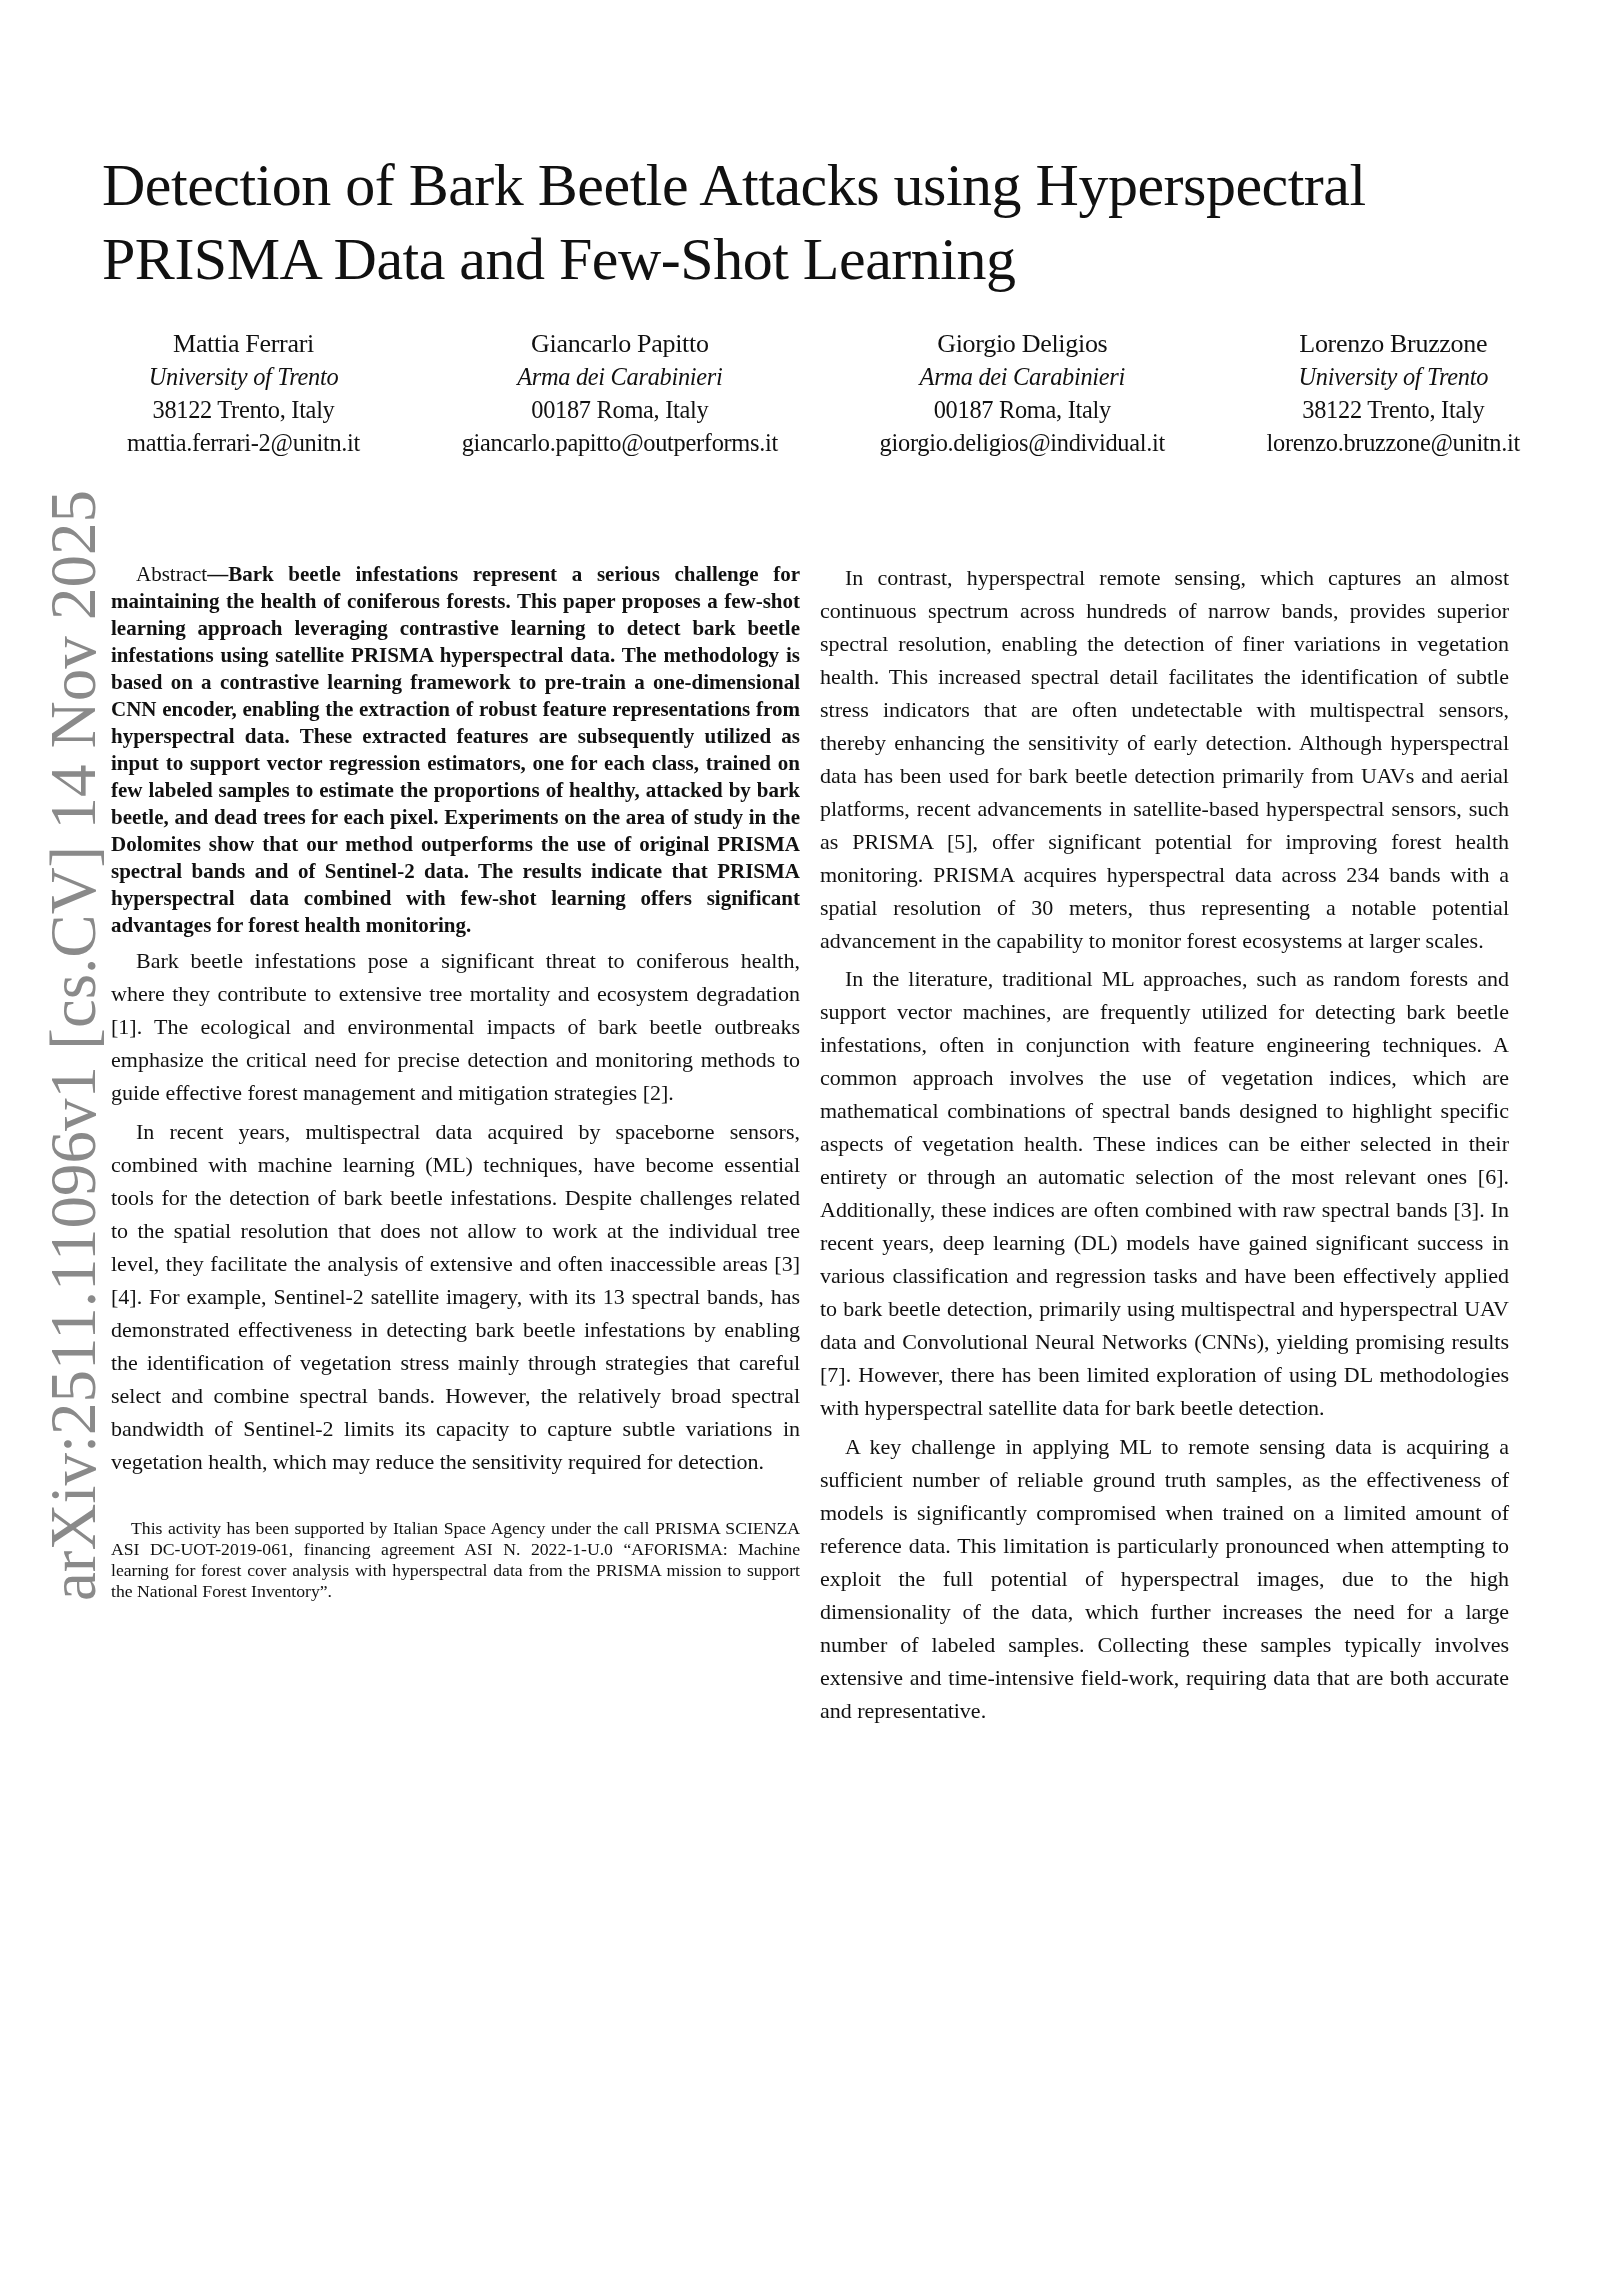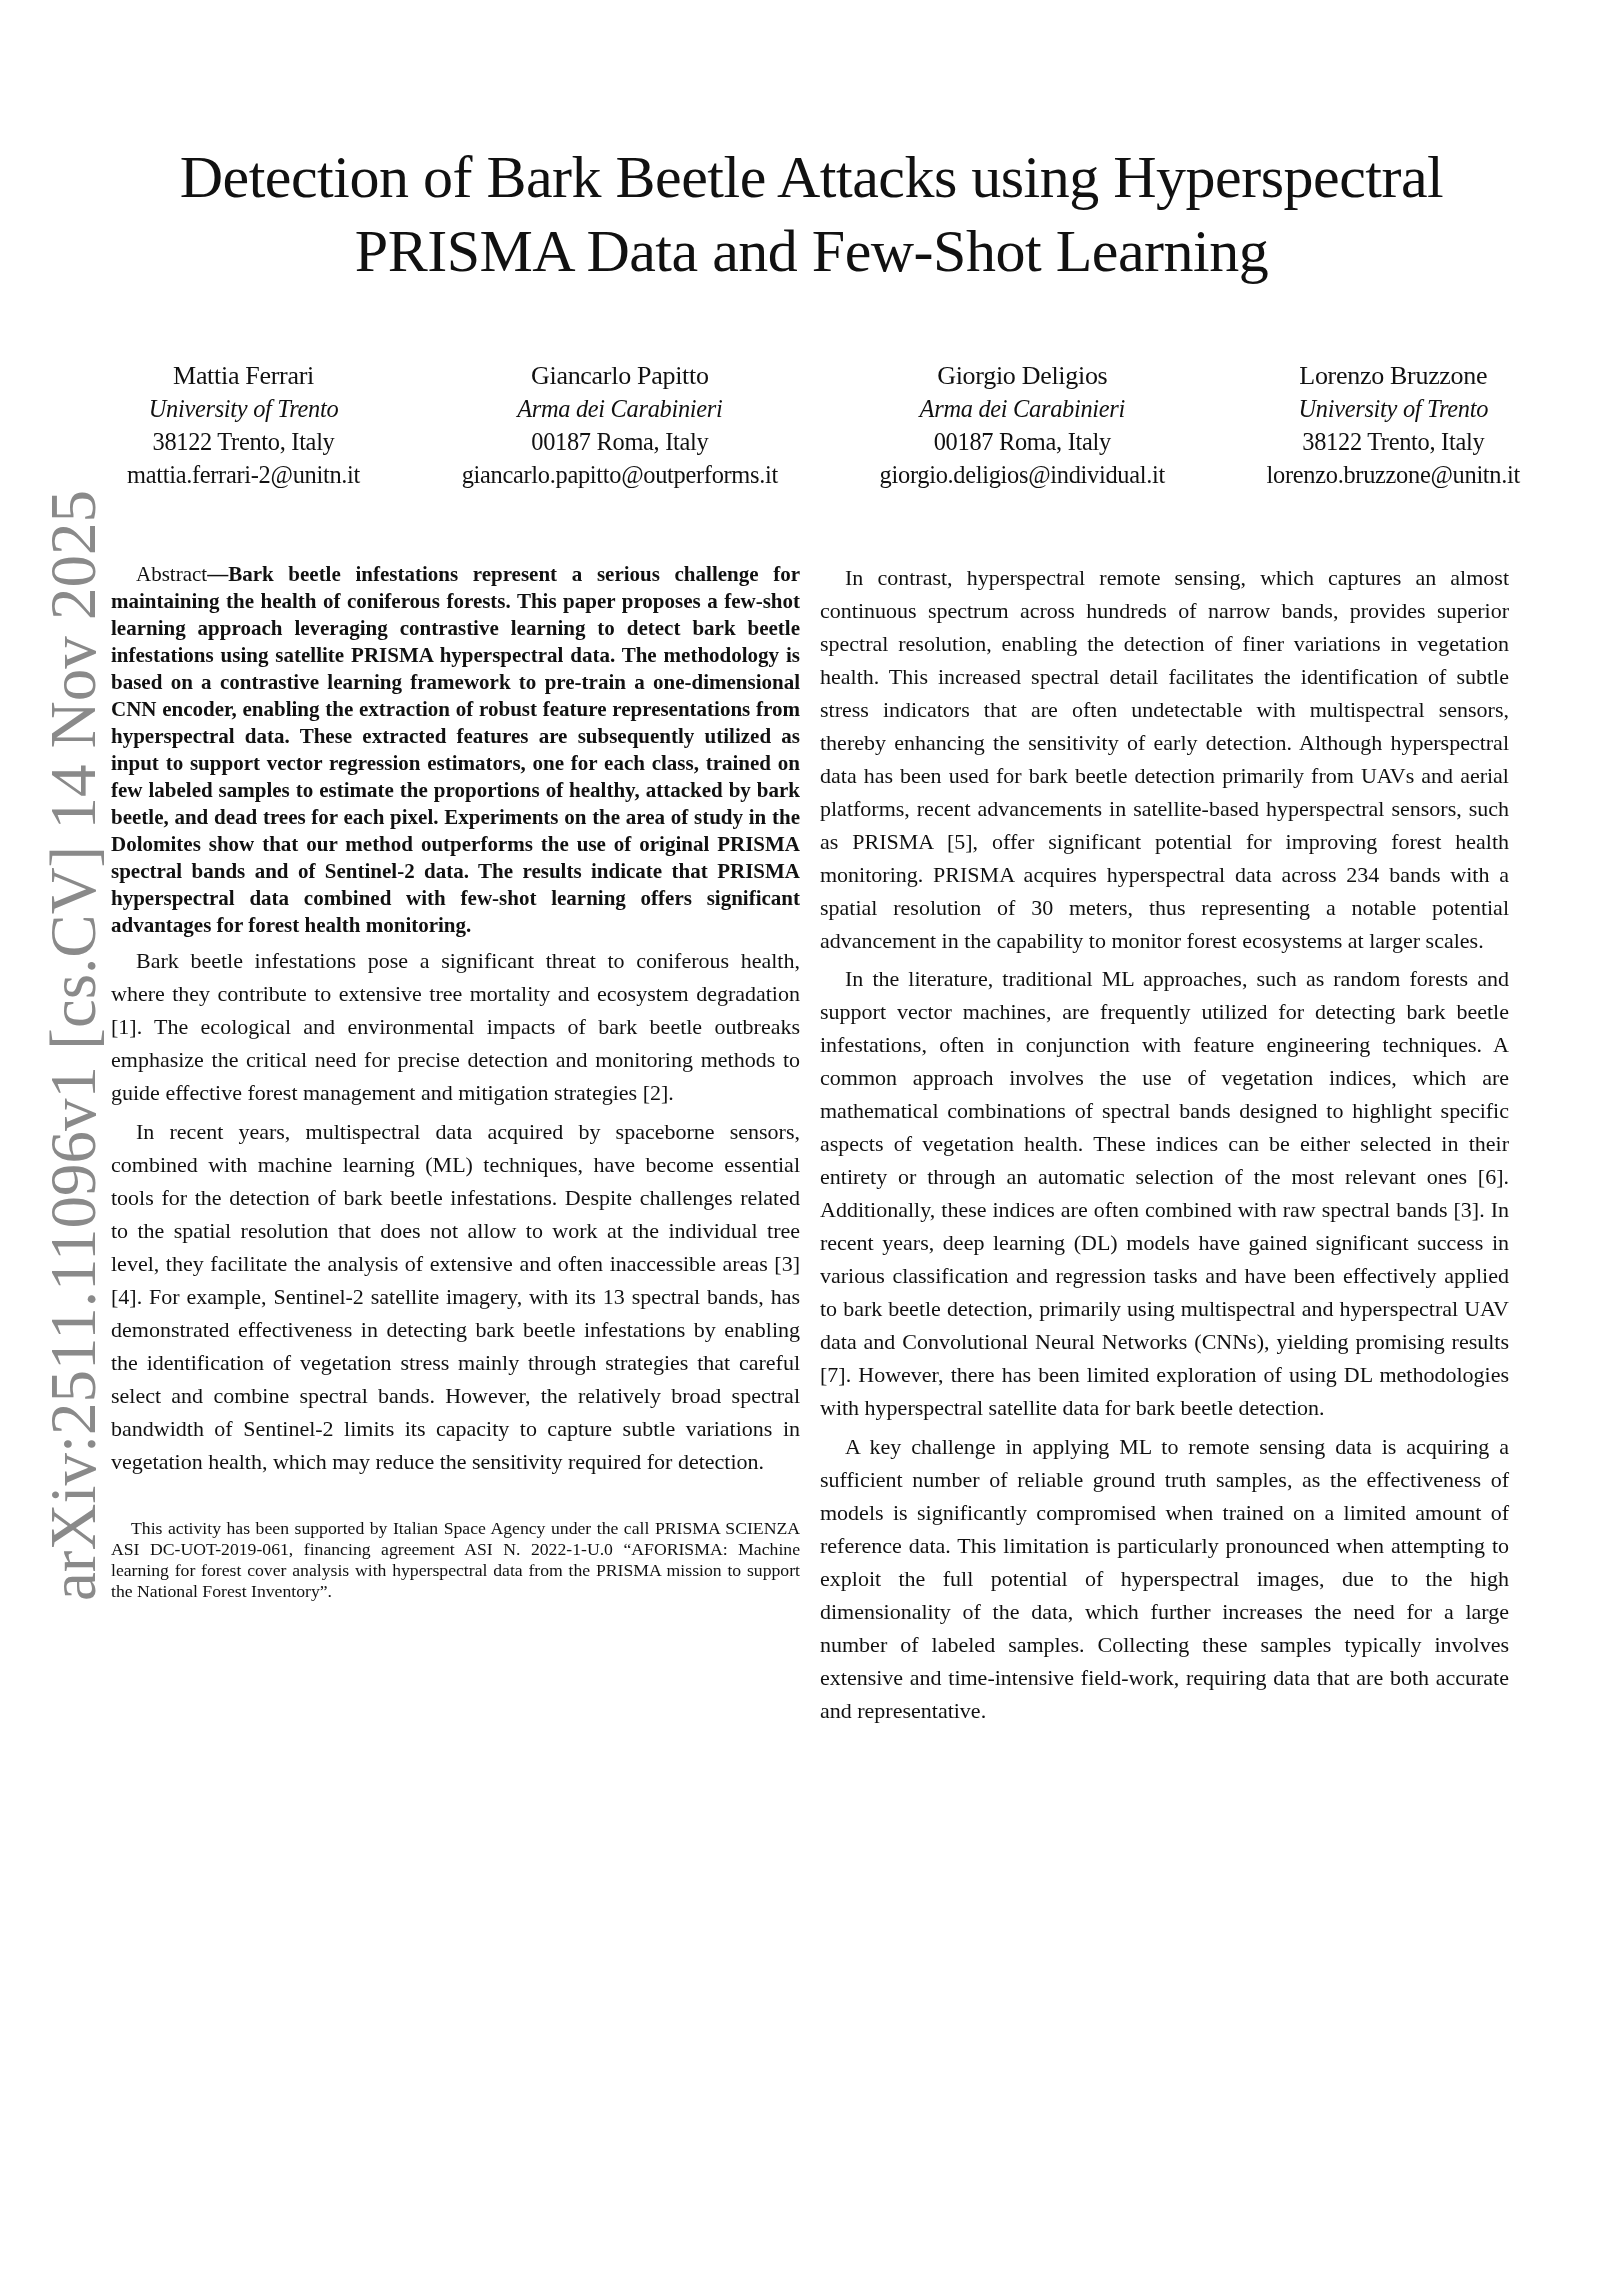--- a/index.html
+++ b/index.html
@@ -2,29 +2,29 @@
 <html style="font-size:14.5px"><head>
   <meta charset="utf-8">
   <style>
     html, body { margin: 0; padding: 0; background: #ffffff; }
     body {
       width: 1616px; height: 2285px; position: relative; overflow: hidden;
       font-family: "Liberation Serif", "DejaVu Serif", serif; color: #111;
     }
     .title {
       position: absolute; left: 90px; top: 136px; width: 1435px;
-      text-align: center; font-size: 60px; line-height: 74px; font-weight: normal;
-      letter-spacing: -0.5px; margin: 4px;
+      text-align: left; font-size: 60px; line-height: 74px; font-weight: normal;
+      letter-spacing: -0.5px; margin: 12px;
     }
     .authors {
       position: absolute; top: 327px; left: 127px; width: 1393px;
       display: flex; justify-content: space-between;
     }
     .author {
-      text-align: center; font-size: 24.4px; line-height: 33px; letter-spacing: -0.3px; margin-top: 32px;
+      text-align: center; font-size: 24.4px; line-height: 33px; letter-spacing: -0.3px;
     }
     .author .name { font-size: 26px; }
     .author .affil { font-style: italic; }
     .arxiv-stamp {
       position: absolute; left: 33px; top: 1601px;
       transform: rotate(-90deg); transform-origin: left top;
       font-size: 65px; color: #8a8a8a; white-space: nowrap; letter-spacing: 0px;
       width: 959px; line-height: 81px;
     }
     .col {

